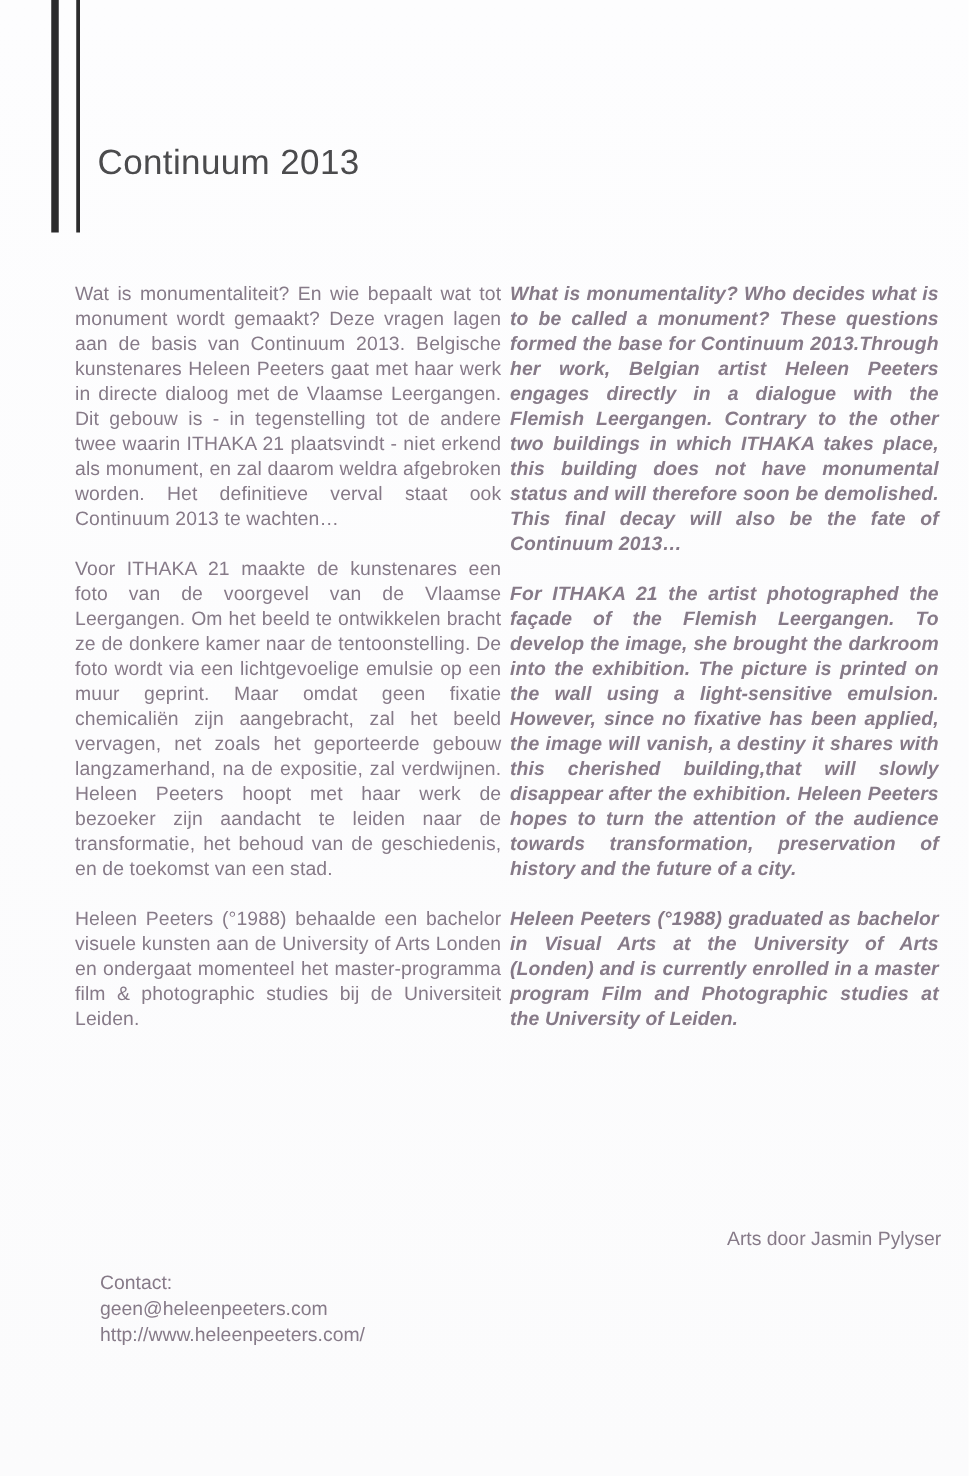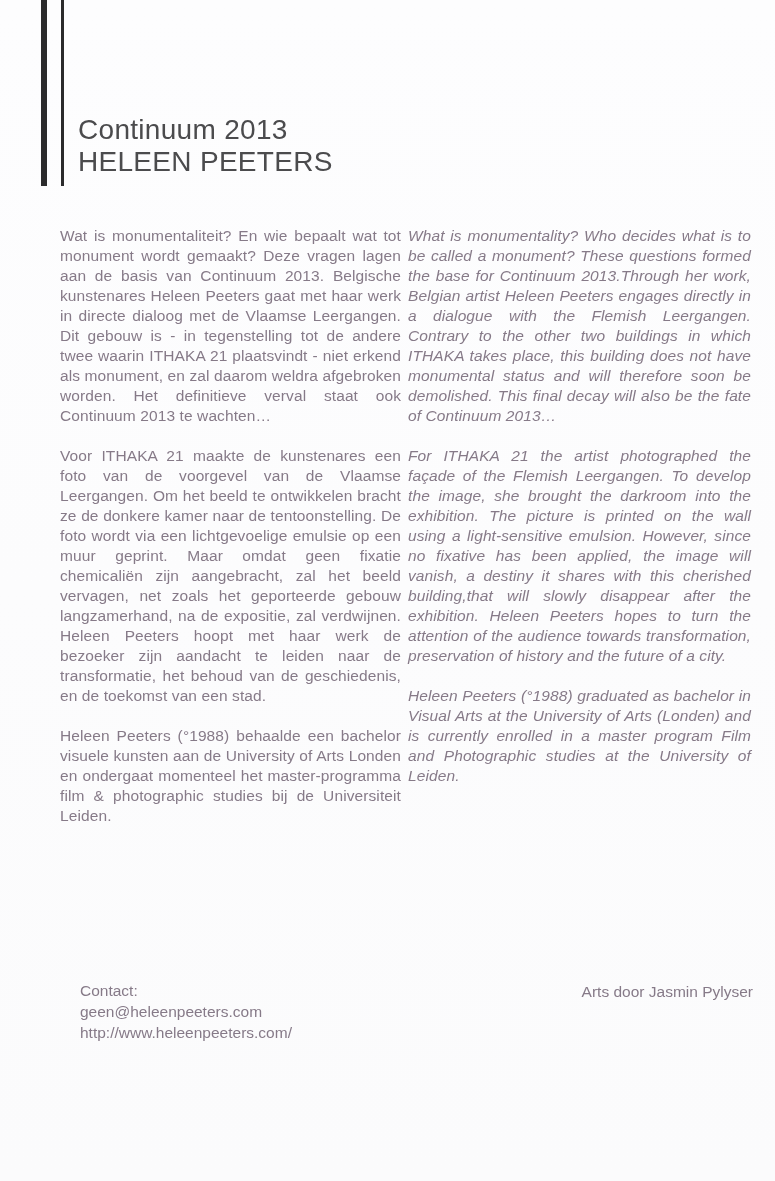--- a/index.html
+++ b/index.html
@@ -41,54 +41,53 @@
     color: var(--body-text, #867a88);
     font-size: 15.5px;
     line-height: 20px;
     letter-spacing: 0.1px;
   }
   .col p {
     margin: 0 0 20px 0;
     text-align: justify;
   }
   .col-dutch   { left: 44px;  width: 341px; margin-left: 16px; }
-  .col-english { left: 408px; width: 343px; font-style: italic; }
+  .col-english { left: 408px; width: 343px; font-style: italic; font-weight: bold; }
 
   .credit {
     position: absolute;
     left: 408px;
     width: 345px;
     top: 982px;
     text-align: right;
     color: var(--body-text, #867a88);
     font-size: 15.5px;
     line-height: 20px;
   }
 
   .contact {
     position: absolute;
     left: 80px;
-    top: 980px;
+    top: 1016px;
     color: var(--body-text, #867a88);
     font-size: 15.5px;
     line-height: 21px;
     font-style: normal;
   }
 </style>
 </head>
 <body>
 
 <div class="page">
 
   <span class="bar bar-thick"></span>
   <span class="bar bar-thin"></span>
 
   <header class="title-block">
     <div>Continuum 2013</div>
-    <div>HELEEN PEETERS</div>
   </header>
 
   <section class="col col-dutch">
     <p>Wat is monumentaliteit? En wie bepaalt wat tot monument wordt gemaakt? Deze vragen lagen aan de basis van Continuum 2013. Belgische kunstenares Heleen Peeters gaat met haar werk in directe dialoog met de Vlaamse Leergangen. Dit gebouw is - in tegenstelling tot de andere twee waarin ITHAKA 21 plaatsvindt - niet erkend als monument, en zal daarom weldra afgebroken worden. Het definitieve verval staat ook Continuum 2013 te wachten…</p>
     <p>Voor ITHAKA 21 maakte de kunstenares een foto van de voorgevel van de Vlaamse Leergangen. Om het beeld te ontwikkelen bracht ze de donkere kamer naar de tentoonstelling. De foto wordt via een lichtgevoelige emulsie op een muur geprint. Maar omdat geen fixatie chemicaliën zijn aangebracht, zal het beeld vervagen, net zoals het geporteerde gebouw langzamerhand, na de expositie, zal verdwijnen. Heleen Peeters hoopt met haar werk de bezoeker zijn aandacht te leiden naar de transformatie, het behoud van de geschiedenis, en de toekomst van een stad.</p>
     <p>Heleen Peeters (°1988) behaalde een bachelor visuele kunsten aan de University of Arts Londen en ondergaat momenteel het master-programma film &amp; photographic studies bij de Universiteit Leiden.</p>
   </section>
 
   <section class="col col-english">
     <p>What is monumentality? Who decides what is to be called a monument? These questions formed the base for Continuum 2013.Through her work, Belgian artist Heleen Peeters engages directly in a dialogue with the Flemish Leergangen. Contrary to the other two buildings in which ITHAKA takes place, this building does not have monumental status and will therefore soon be demolished. This final decay will also be the fate of Continuum 2013…</p>

